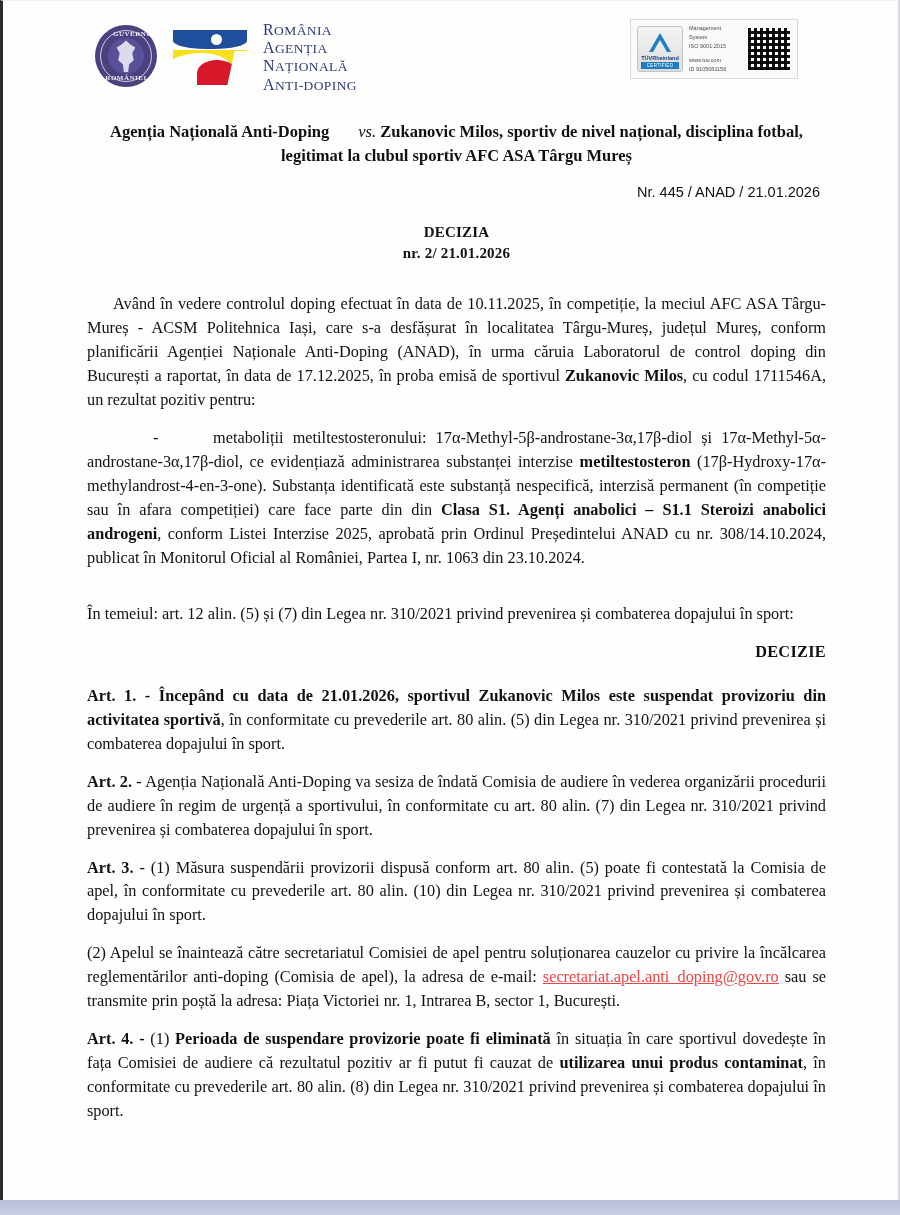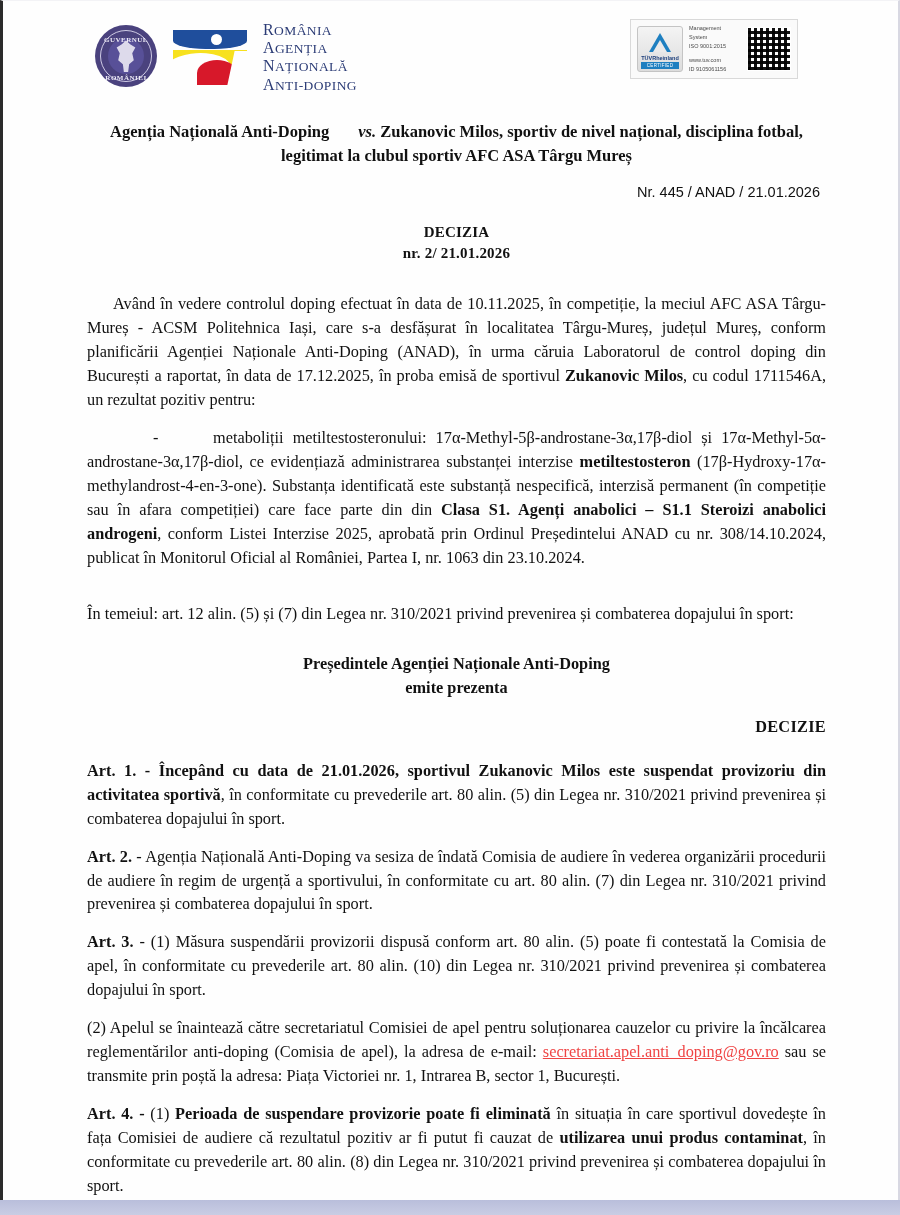--- a/index.html
+++ b/index.html
@@ -80,21 +80,21 @@
   .gov-seal .seal-text-bot {
     position: absolute;
     left: 0; right: 0;
     text-align: center;
     font-family: "Liberation Serif", serif;
     font-size: 7px;
     font-weight: bold;
     letter-spacing: .5px;
     color: #ece9f6;
   }
-  .gov-seal .seal-text-top { top: 11px; }
+  .gov-seal .seal-text-top { top: 5px; text-align: right; }
   .gov-seal .seal-text-bot { bottom: 5px; }
 
   .anad-mark {
     width: 78px;
     height: 58px;
     flex: 0 0 78px;
     position: relative;
     overflow: hidden;
   }
   .anad-mark .bluebar {
@@ -226,21 +226,21 @@
     padding: 0 72px 0 84px;
     color: #111111;
   }
   .case-title {
     text-align: center;
     font-weight: bold;
     font-size: 16.5px;
     line-height: 1.45;
     margin: 26px 18px 0 18px;
   }
-  .case-title .vs { font-style: italic; font-weight: bold; margin-left: 25px; }
+  .case-title .vs { font-style: italic; font-weight: normal; margin-left: 25px; }
   .doc-number {
     text-align: right;
     font-family: "Liberation Sans", sans-serif;
     font-size: 14.5px;
     margin-top: 16px;
     padding-right: 6px;
   }
   .decision-head {
     text-align: center;
     font-weight: bold;
@@ -348,24 +348,20 @@
     </div>
 
     <p class="body first"><span>Având în vedere controlul doping efectuat în data de 10.11.2025, în competiție, la meciul AFC ASA Târgu-Mureș - ACSM Politehnica Iași, care s-a desfășurat în localitatea Târgu-Mureș, județul Mureș, conform planificării Agenției Naționale Anti-Doping (ANAD), în urma căruia Laboratorul de control doping din București a raportat, în data de 17.12.2025, în proba emisă de sportivul </span><b>Zukanovic Milos</b><span>, cu codul 1711546A, un rezultat pozitiv pentru:</span></p>
 
     <p class="body bullet"><span class="dash">-</span>&nbsp;&nbsp;&nbsp;&nbsp;&nbsp;&nbsp;<span>metaboliții metiltestosteronului: 17α-Methyl-5β-androstane-3α,17β-diol și 17α-Methyl-5α-androstane-3α,17β-diol, ce evidențiază administrarea substanței interzise </span><b>metiltestosteron</b><span> (17β-Hydroxy-17α-methylandrost-4-en-3-one). Substanța identificată este substanță nespecifică, interzisă permanent (în competiție sau în afara competiției) care face parte din din </span><b>Clasa S1. Agenți anabolici – S1.1 Steroizi anabolici androgeni</b><span>, conform Listei Interzise 2025, aprobată prin Ordinul Președintelui ANAD cu nr. 308/14.10.2024, publicat în Monitorul Oficial al României, Partea I, nr. 1063 din 23.10.2024.</span></p>
 
     <div class="spacer-18"></div>
 
     <p class="body">În temeiul: art. 12 alin. (5) și (7) din Legea nr. 310/2021 privind prevenirea și combaterea dopajului în sport:</p>
 
-    <div class="center-block">
-      <div>Președintele Agenției Naționale Anti-Doping</div>
-      <div>emite prezenta</div>
-    </div>
 
     <div class="decizie-word">DECIZIE</div>
 
     <p class="body art"><b>Art. 1. - </b><b>Începând cu data de 21.01.2026, sportivul Zukanovic Milos este suspendat provizoriu din activitatea sportivă</b><span>, în conformitate cu prevederile art. 80 alin. (5) din Legea nr. 310/2021 privind prevenirea și combaterea dopajului în sport.</span></p>
 
     <p class="body art"><b>Art. 2. </b><span>- Agenția Națională Anti-Doping va sesiza de îndată Comisia de audiere în vederea organizării procedurii de audiere în regim de urgență a sportivului, în conformitate cu art. 80 alin. (7) din Legea nr. 310/2021 privind prevenirea și combaterea dopajului în sport.</span></p>
 
     <p class="body art"><b>Art. 3. </b><span>- (1) Măsura suspendării provizorii dispusă conform art. 80 alin. (5) poate fi contestată la Comisia de apel, în conformitate cu prevederile art. 80 alin. (10) din Legea nr. 310/2021 privind prevenirea și combaterea dopajului în sport.</span></p>
 
     <p class="body art"><span>(2) Apelul se înaintează către secretariatul Comisiei de apel pentru soluționarea cauzelor cu privire la încălcarea reglementărilor anti-doping (Comisia de apel), la adresa de e-mail: </span><a class="email" href="#">secretariat.apel.anti_doping@gov.ro</a><span> sau se transmite prin poștă la adresa: Piața Victoriei nr. 1, Intrarea B, sector 1, București.</span></p>

